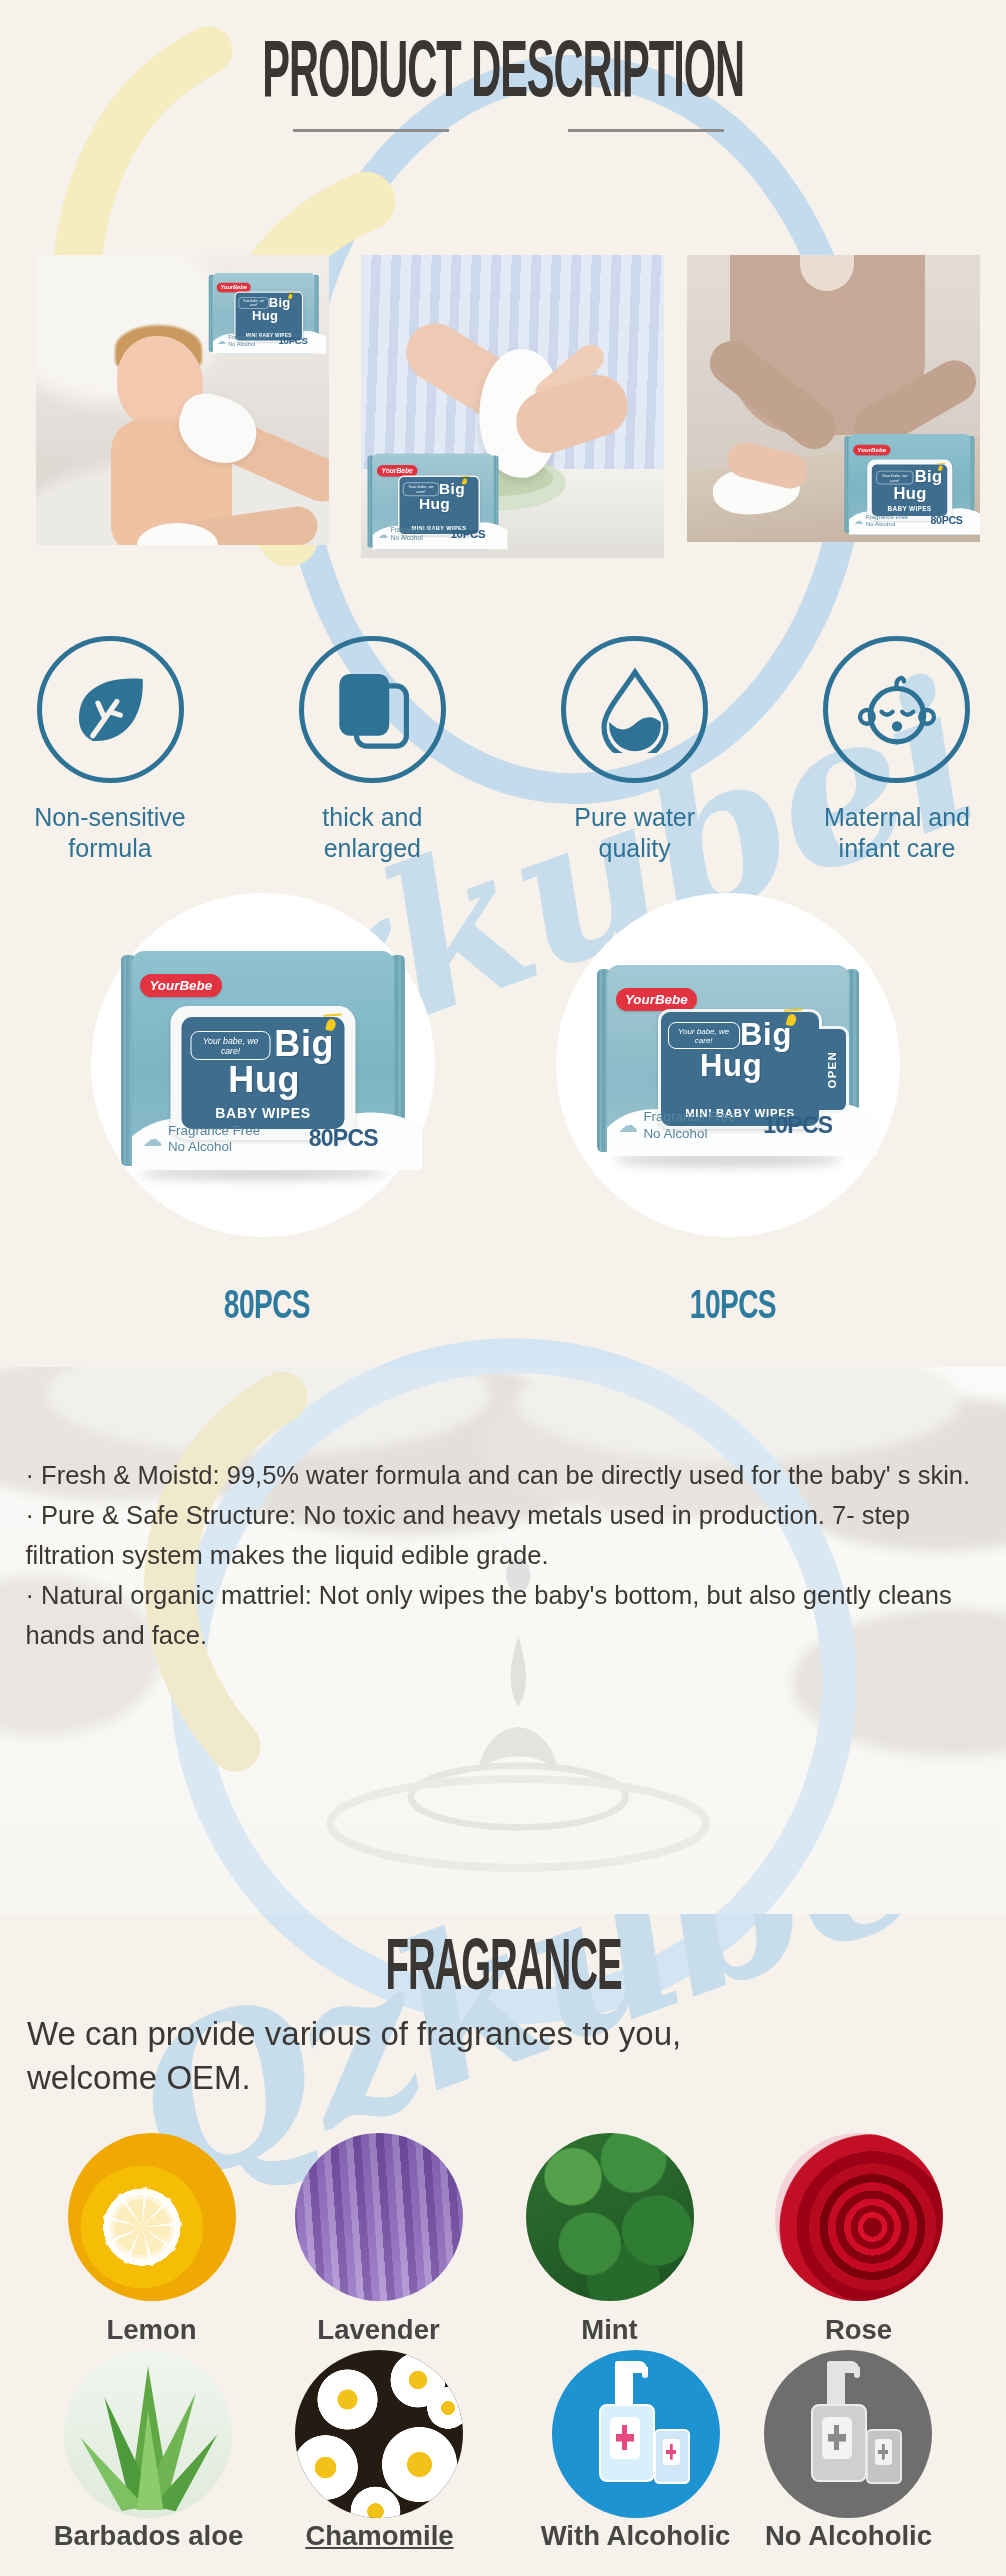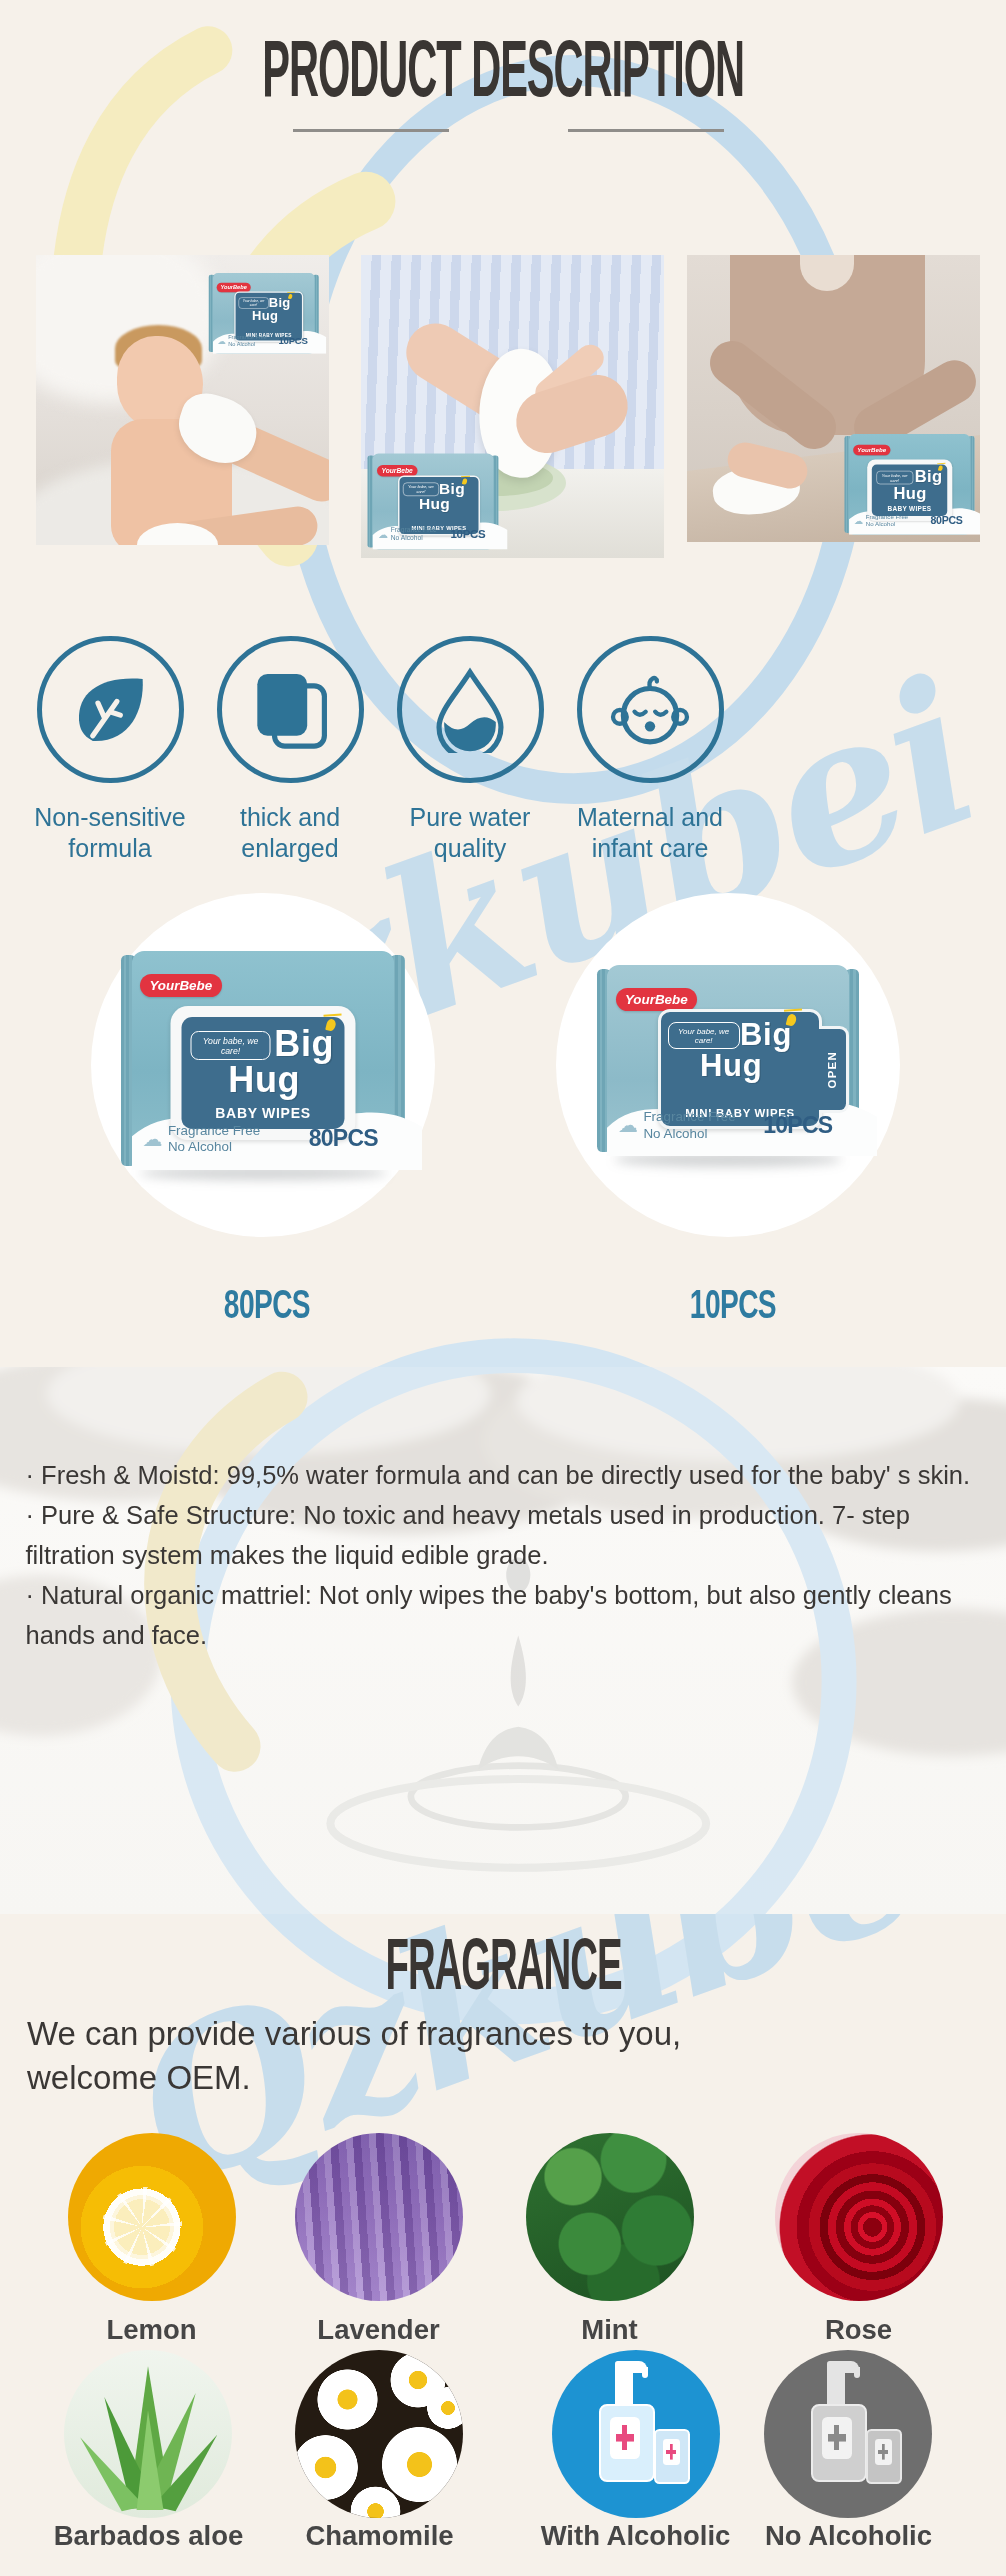--- a/index.html
+++ b/index.html
@@ -44,21 +44,21 @@
   .p3-neck{position:absolute;left:113px;top:0;width:54px;height:36px;background:#e9ddd2;border-radius:0 0 40px 40px;}
   .p3-arm1{position:absolute;left:12px;top:118px;width:148px;height:44px;background:#c0a28e;border-radius:27px;transform:rotate(38deg);}
   .p3-arm2{position:absolute;left:161px;top:128px;width:134px;height:43px;background:#c0a28e;border-radius:27px;transform:rotate(-30deg);}
   .p3-table{position:absolute;left:-13.4px;bottom:-24px;width:336px;height:114px;background:linear-gradient(180deg,#d8cabb,#c2b09f);transform:skewY(-7deg);}
   .p3-hand{position:absolute;left:40px;top:193px;width:81px;height:35px;background:#e9c3ab;border-radius:20px;transform:rotate(14deg);}
   .p3-hand2{position:absolute;left:168px;top:201px;width:74px;height:34px;background:#e9c3ab;border-radius:20px;transform:rotate(-8deg);}
   .p3-wipe{position:absolute;left:25.5px;top:212px;width:87px;height:47px;background:#fbfbf9;border-radius:45% 55% 50% 50%;transform:rotate(-6deg);}
   .photo-pack{position:absolute;z-index:3;}
 
   
-  .features{position:absolute;top:636px;left:20px;width:967px;display:flex;justify-content:flex-start;z-index:2;}
+  .features{position:absolute;top:636px;left:20px;width:967px;display:flex;justify-content:space-between;z-index:2;}
   .feature{width:180px;display:flex;flex-direction:column;align-items:center;}
   .fi-circle{width:137px;height:137px;border:5.4px solid #2e7396;border-radius:50%;display:flex;align-items:center;justify-content:center;background:transparent;}
   .fi-circle svg{width:86px;height:86px;}
   .fi-label{margin-top:19px;text-align:center;font-size:25px;line-height:1.22;color:#2e7396;font-weight:500;}
 
   
   .prod-circle{position:absolute;width:344px;height:344px;border-radius:50%;background:#ffffff;z-index:2;display:flex;align-items:center;justify-content:center;}
   #prod80{left:91px;top:893px;} #prod10{left:556px;top:893px;}
   .pcs-label{position:absolute;top:1286px;width:201px;text-align:center;font-size:32px;font-weight:900;color:#2e7ba0;z-index:2;letter-spacing:-0.7px;}
   .pcs-label span{display:inline-block;transform:scale(.88,1.28);}
@@ -486,18 +486,18 @@
       <div class="pump"></div>
       <div class="bottle">
           <div class="blabel"></div>
         </div>
       <div class="bottle2">
           <div class="blabel2"></div>
         </div>
     </div>
   </div>
   <div class="frag-label" style="left:41px;top:2520px;"><span>Barbados aloe</span></div>
-  <div class="frag-label" style="left:272px;top:2520px;"><span>Chamomile</span></div>
+  <div class="frag-label" style="left:272px;top:2520px;text-decoration:underline;"><span>Chamomile</span></div>
   <div class="frag-label" style="left:528px;top:2520px;"><span>With Alcoholic</span></div>
   <div class="frag-label" style="left:741px;top:2520px;"><span>No Alcoholic</span></div>
 
 </div>
 
 
 </body></html>

